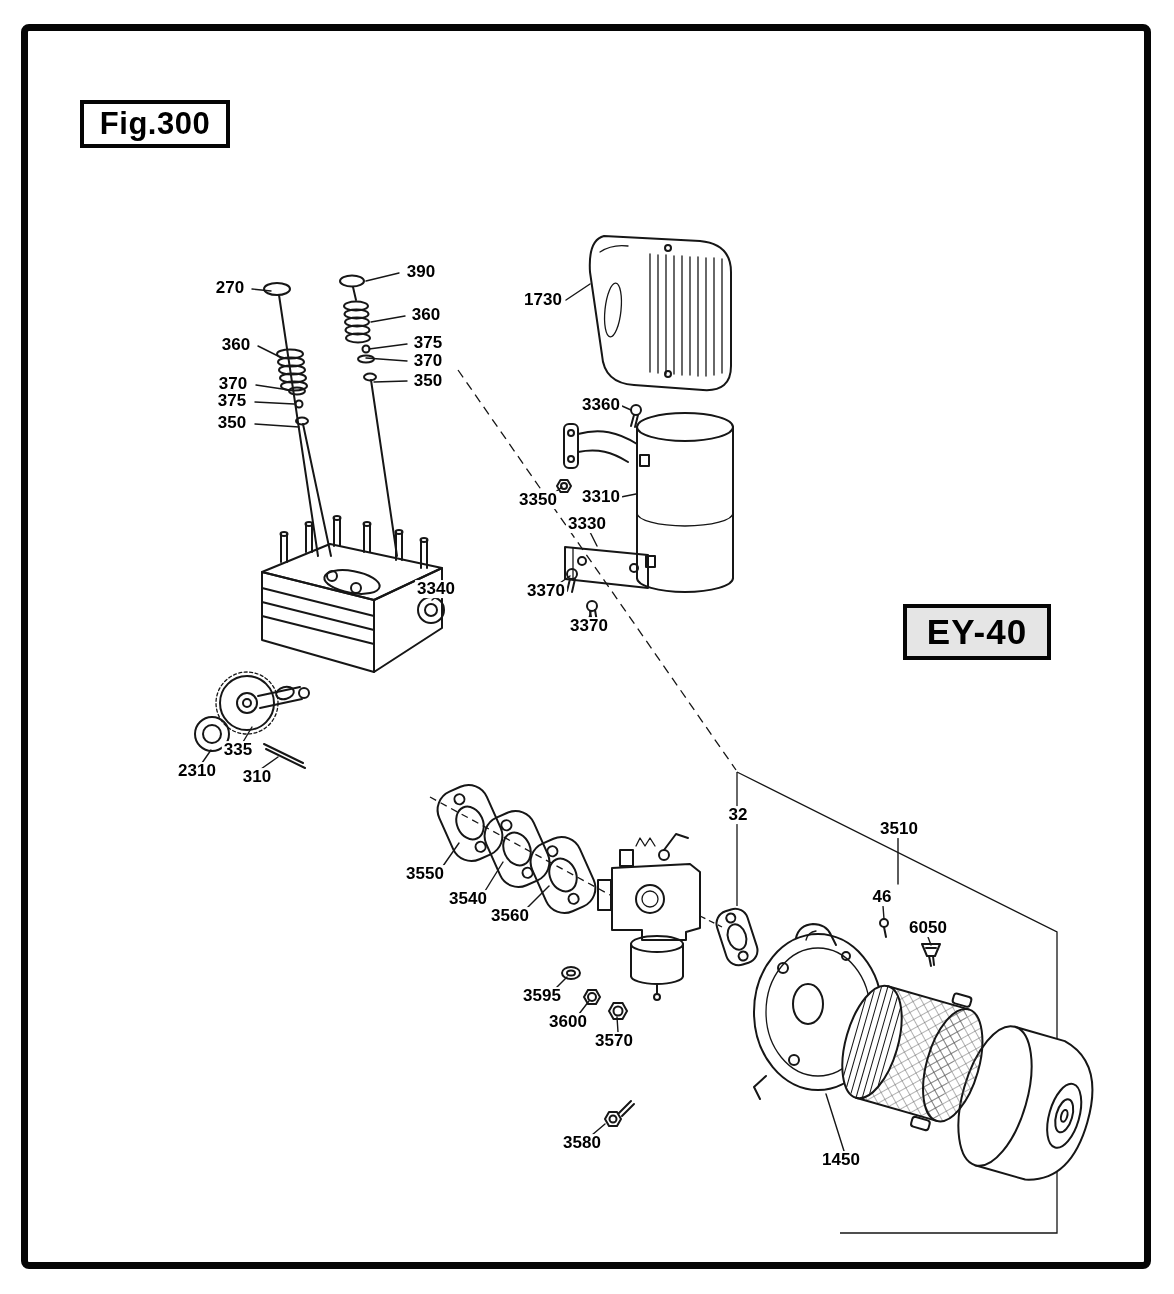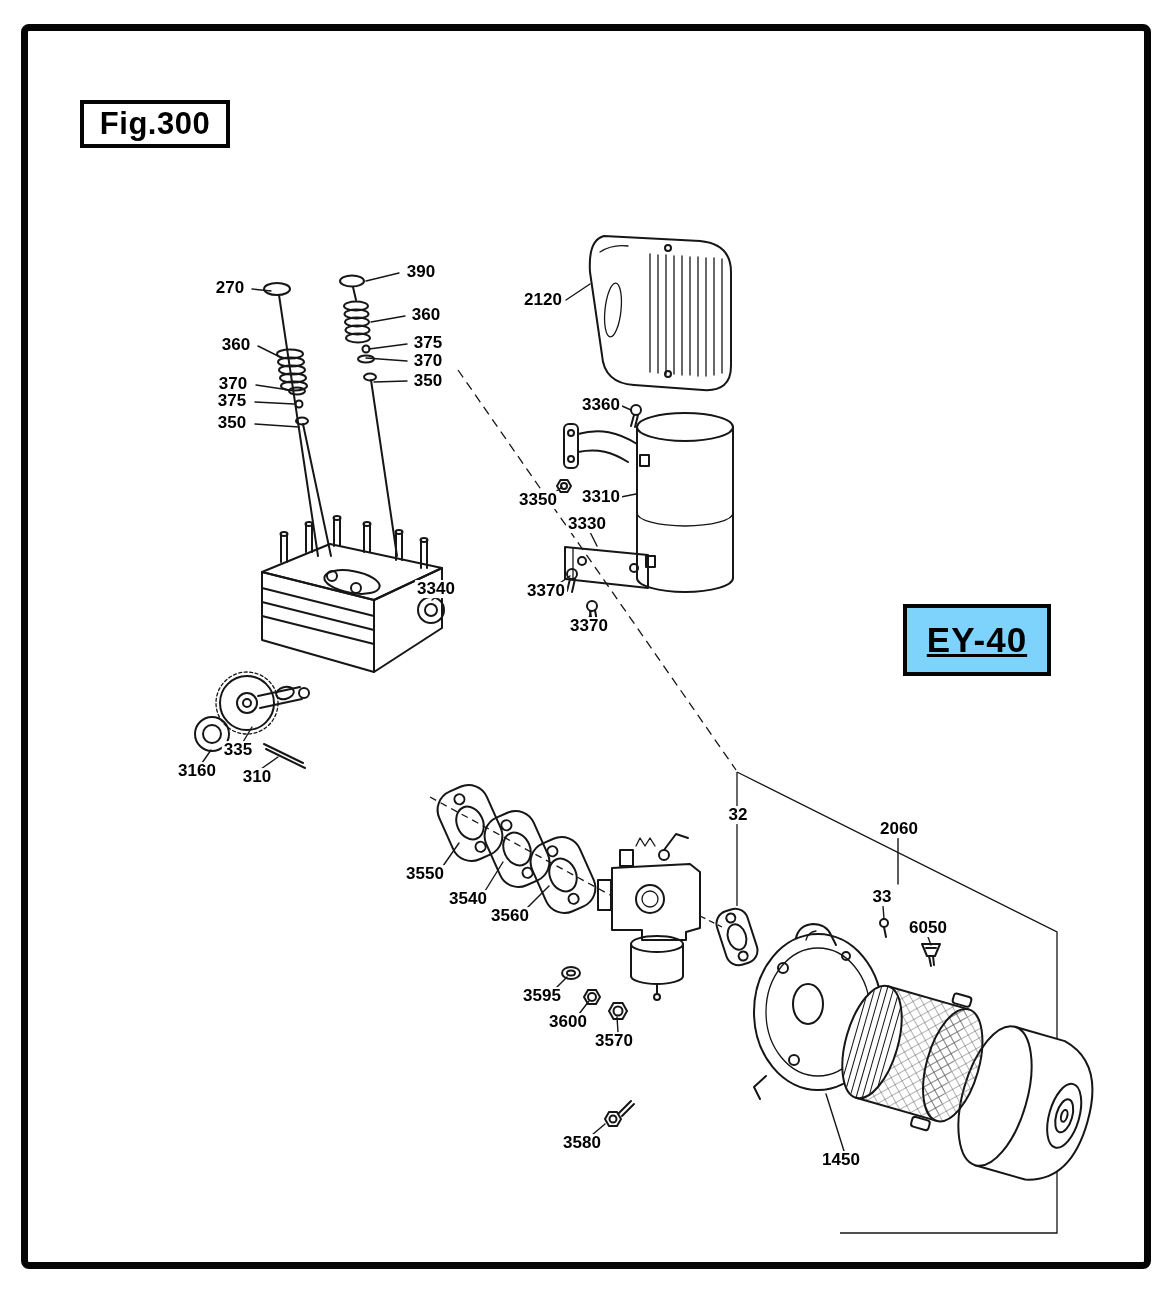--- a/index.html
+++ b/index.html
@@ -1,21 +1,21 @@
 <!DOCTYPE html>
 <html><head>
 <meta charset="utf-8">
 <style>
   html,body{margin:0;padding:0;background:#ffffff;}
   body{width:1174px;height:1294px;position:relative;font-family:"Liberation Sans",sans-serif;color:#000;}
   .page{position:absolute;left:0;top:0;width:1174px;height:1294px;background:#fff;overflow:hidden;}
   .frame{position:absolute;left:21px;top:24px;width:1130px;height:1245px;border:7px solid #050505;border-radius:8px;box-sizing:border-box;background:#fff;}
   .art{position:absolute;left:0;top:0;}
   .fig-box{position:absolute;left:80px;top:100px;width:150px;height:48px;border:4px solid #050505;background:#fff;display:flex;align-items:center;justify-content:center;font-size:31px;font-weight:bold;letter-spacing:0.5px;box-sizing:border-box;}
-  .model-box{position:absolute;left:903px;top:604px;width:148px;height:72px;border:4px solid #050505;background:#7dd3fc;display:flex;align-items:center;justify-content:center;font-size:35px;font-weight:bold;letter-spacing:1px;box-sizing:border-box;text-decoration:underline;}
+  .model-box{position:absolute;left:903px;top:604px;width:148px;height:56px;border:4px solid #050505;background:#e5e5e5;display:flex;align-items:center;justify-content:center;font-size:35px;font-weight:bold;letter-spacing:1px;box-sizing:border-box;}
   .part-label{position:absolute;transform:translate(-50%,-50%);font-size:17px;font-weight:bold;line-height:1.05;background:#fff;padding:0 2px;white-space:nowrap;}
 </style>
 </head>
 <body>
 
 <div class="page">
 
   <div class="frame"></div>
 
   <svg class="art" width="1174" height="1294" viewBox="0 0 1174 1294">
@@ -325,37 +325,37 @@
   <div class="part-label" style="left:230px;top:288px">270</div>
   <div class="part-label" style="left:421px;top:272px">390</div>
   <div class="part-label" style="left:426px;top:315px">360</div>
   <div class="part-label" style="left:428px;top:343px">375</div>
   <div class="part-label" style="left:428px;top:361px">370</div>
   <div class="part-label" style="left:428px;top:381px">350</div>
   <div class="part-label" style="left:236px;top:345px">360</div>
   <div class="part-label" style="left:233px;top:384px">370</div>
   <div class="part-label" style="left:232px;top:401px">375</div>
   <div class="part-label" style="left:232px;top:423px">350</div>
-  <div class="part-label" style="left:543px;top:300px">2120</div>
+  <div class="part-label" style="left:543px;top:300px">1730</div>
   <div class="part-label" style="left:601px;top:405px">3360</div>
   <div class="part-label" style="left:538px;top:500px">3350</div>
   <div class="part-label" style="left:601px;top:497px">3310</div>
   <div class="part-label" style="left:587px;top:524px">3330</div>
   <div class="part-label" style="left:546px;top:591px">3370</div>
   <div class="part-label" style="left:589px;top:626px">3370</div>
   <div class="part-label" style="left:436px;top:589px">3340</div>
   <div class="part-label" style="left:238px;top:750px">335</div>
-  <div class="part-label" style="left:197px;top:771px">3160</div>
+  <div class="part-label" style="left:197px;top:771px">2310</div>
   <div class="part-label" style="left:257px;top:777px">310</div>
   <div class="part-label" style="left:425px;top:874px">3550</div>
   <div class="part-label" style="left:468px;top:899px">3540</div>
   <div class="part-label" style="left:510px;top:916px">3560</div>
   <div class="part-label" style="left:738px;top:815px">32</div>
-  <div class="part-label" style="left:899px;top:829px">2060</div>
-  <div class="part-label" style="left:882px;top:897px">33</div>
+  <div class="part-label" style="left:899px;top:829px">3510</div>
+  <div class="part-label" style="left:882px;top:897px">46</div>
   <div class="part-label" style="left:928px;top:928px">6050</div>
   <div class="part-label" style="left:542px;top:996px">3595</div>
   <div class="part-label" style="left:568px;top:1022px">3600</div>
   <div class="part-label" style="left:614px;top:1041px">3570</div>
   <div class="part-label" style="left:582px;top:1143px">3580</div>
   <div class="part-label" style="left:841px;top:1160px">1450</div>
 
 </div>
 
 </body></html>

